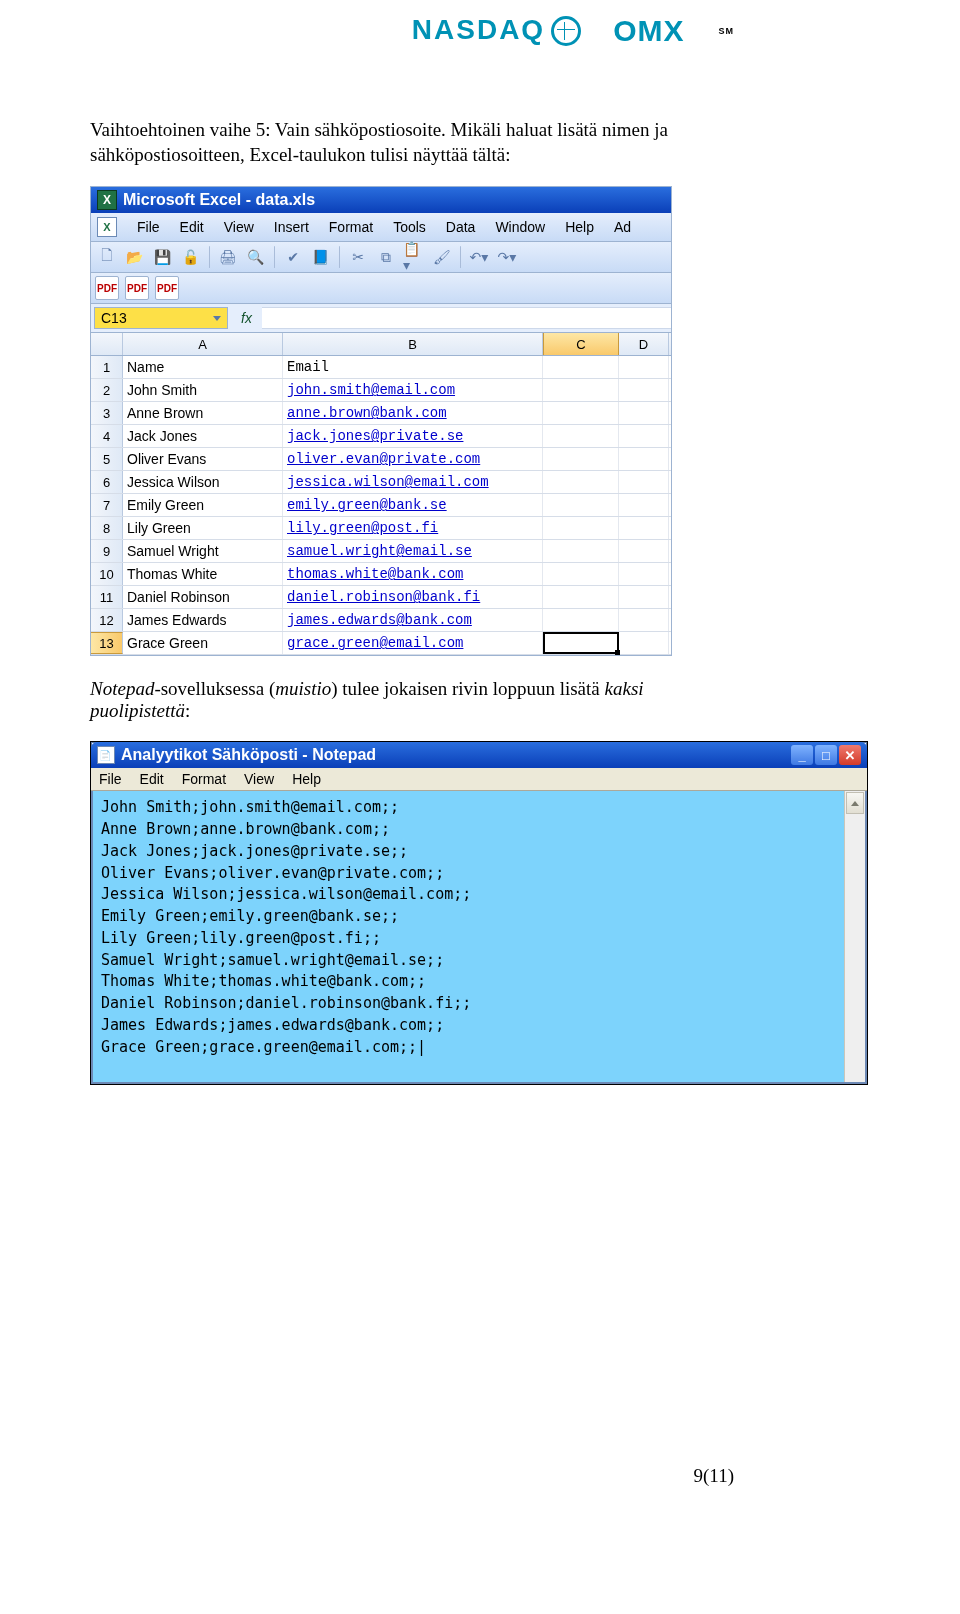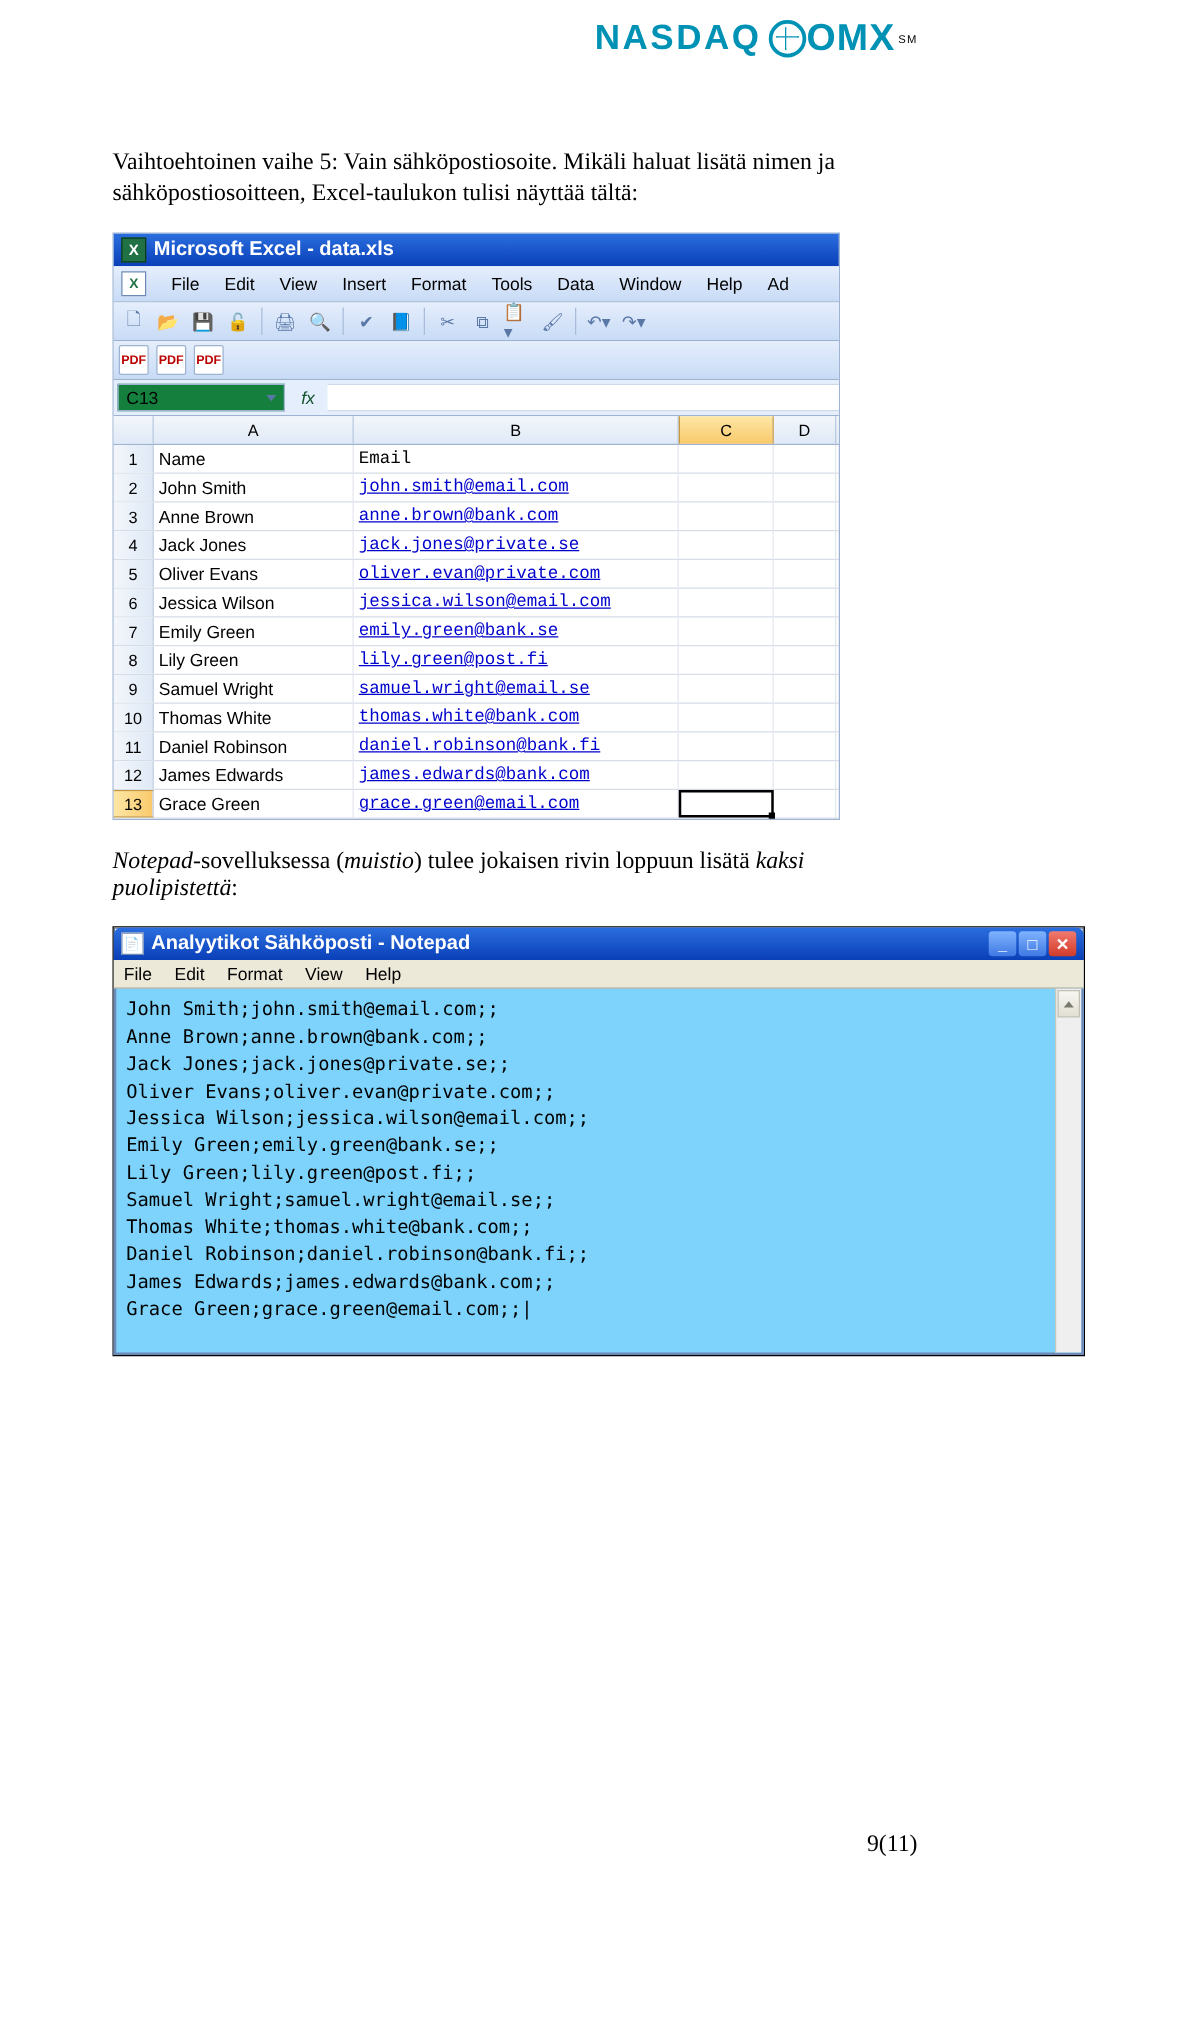--- a/index.html
+++ b/index.html
@@ -34,27 +34,28 @@
     font-size: 28px;
     letter-spacing: 2px;
   }
   .logo .omx {
     font-weight: 900;
     font-size: 30px;
     letter-spacing: 1px;
     margin-left: 4px;
     display: flex;
     align-items: center;
+    gap: 32px;
   }
   .logo .sm {
     font-size: 9px;
     vertical-align: super;
     margin-left: 2px;
     color: #000;
-    font-weight: 400;
+    font-weight: 700;
   }
   .logo .globe {
     width: 24px;
     height: 24px;
     border: 3px solid #0092b5;
     border-radius: 50%;
     display: inline-block;
     position: relative;
     margin-left: 2px;
   }
@@ -178,21 +179,21 @@
     justify-content: center;
   }
   .name-box-row {
     display: flex;
     align-items: center;
     background: #e5eefc;
     border-bottom: 1px solid #9db3d1;
   }
   .name-box {
     width: 120px;
-    background: #15803d;
+    background: #fde047;
     border: 1px solid #9db3d1;
     margin: 3px;
     padding: 2px 6px;
     display: flex;
     justify-content: space-between;
     align-items: center;
     font-size: 14px;
   }
   .name-box .v { flex: 1; }
   .name-box .dd {

